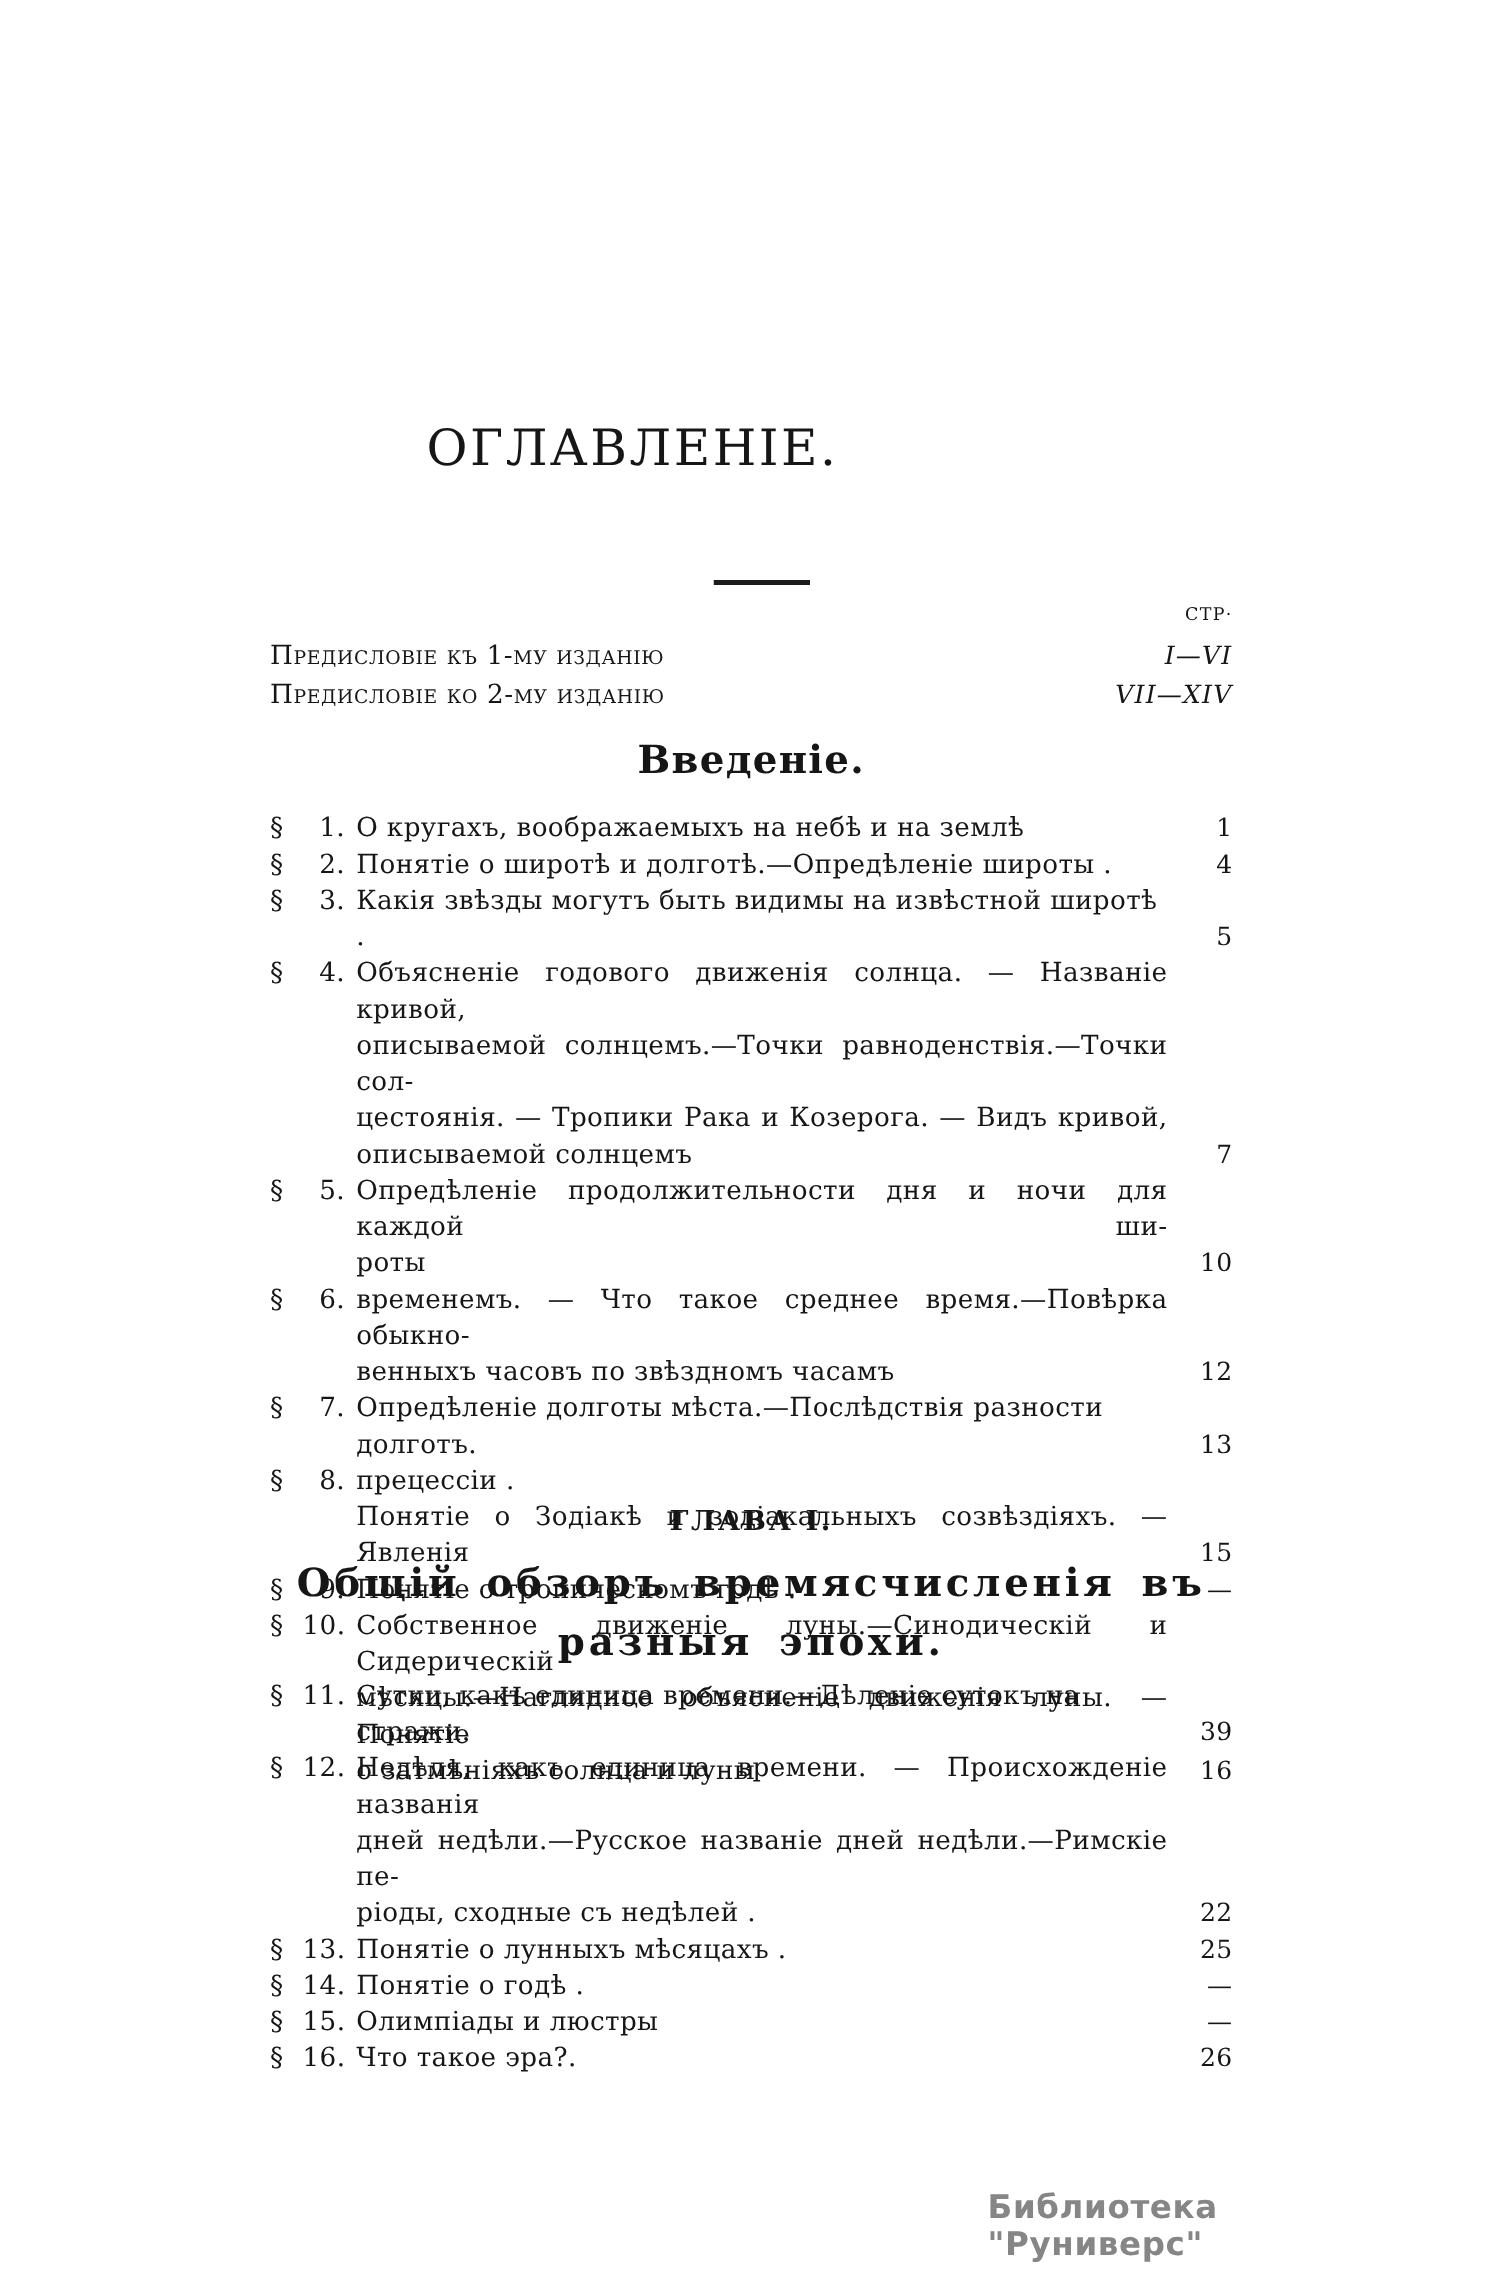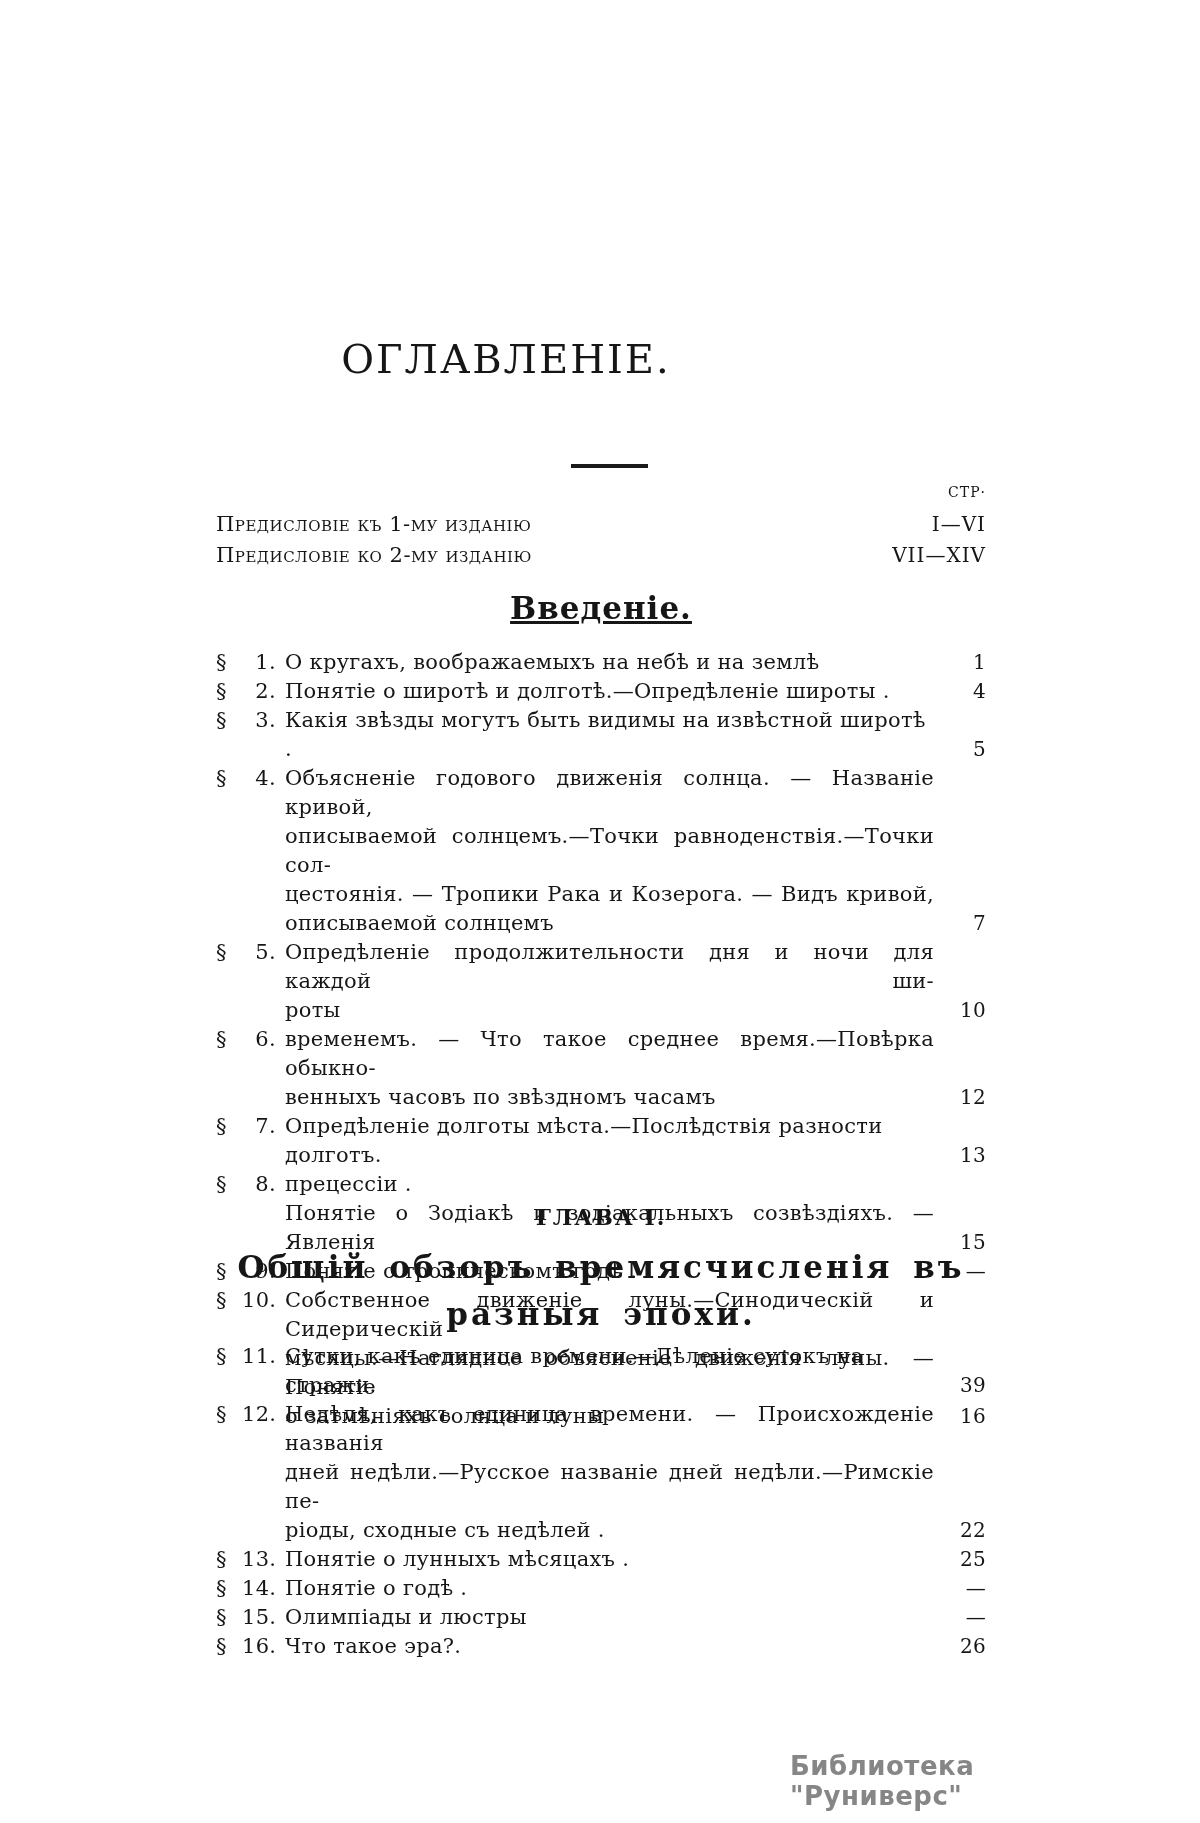--- a/index.html
+++ b/index.html
@@ -31,30 +31,29 @@
     top:484px; left:216px; width:770px;
     text-align:right;
     font-size:14px;
     letter-spacing:1px;
   }
 
   
   #preface { top:512px; left:216px; width:770px; }
   .pref-row { display:flex; align-items:flex-start; height:31px; font-size:21px;gap:32px; }
   .pref-text { font-variant:small-caps; letter-spacing:0.5px; }
-  .pref-page { margin-left:auto; font-size:20px; letter-spacing:1px; }
+  .pref-page { margin-left:auto; font-size:20px; letter-spacing:1px;font-style:italic; }
 
   
   #intro-heading {
     top:590px; left:216px; width:770px;
     text-align:center;
     font-weight:bold;
     font-size:31px;
     letter-spacing:1px;
-    text-decoration:underline;
   }
   #chapter-kicker {
     top:1204px; left:216px; width:770px;
     text-align:center;
     font-weight:bold;
     font-size:22px;
     letter-spacing:2px;
   }
   #chapter-heading {
     top:1244px; left:216px; width:770px;

